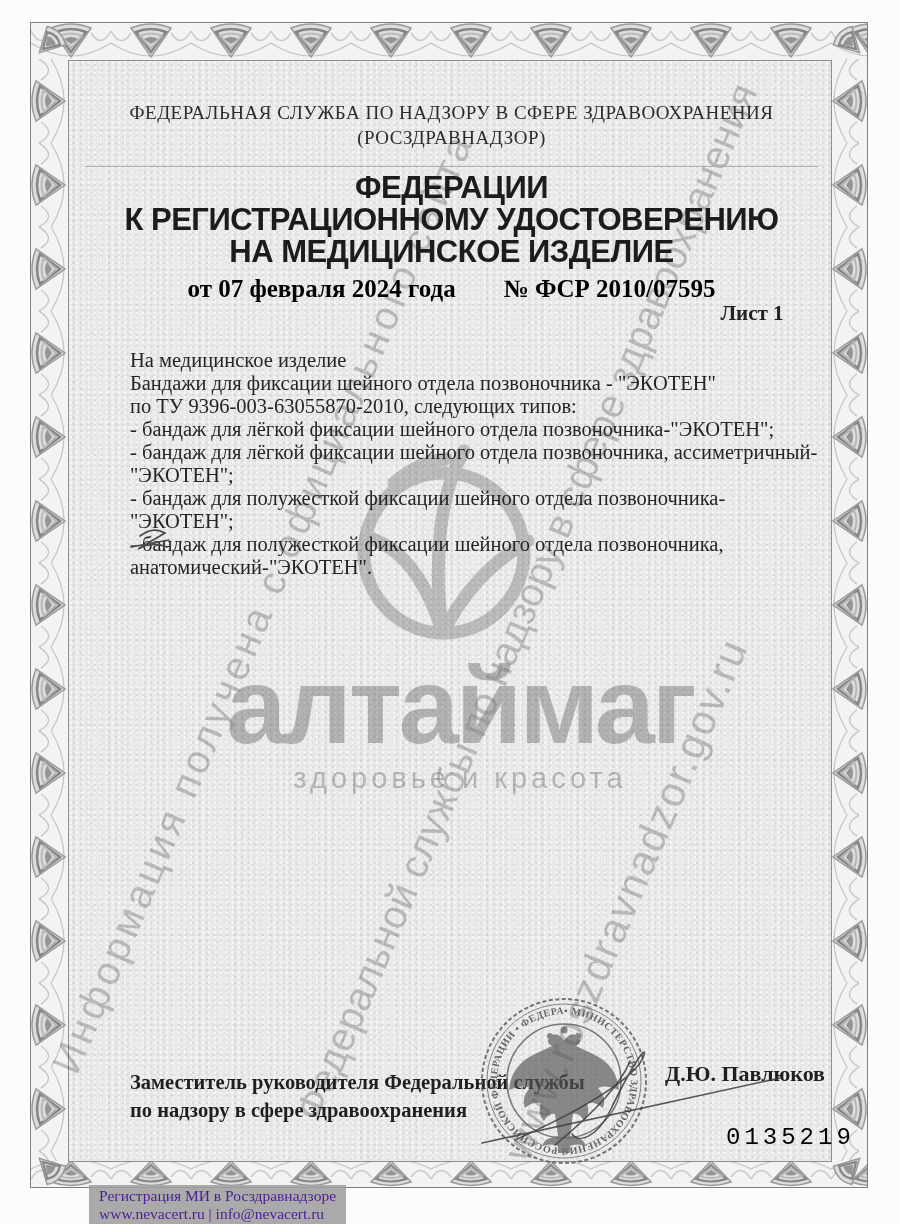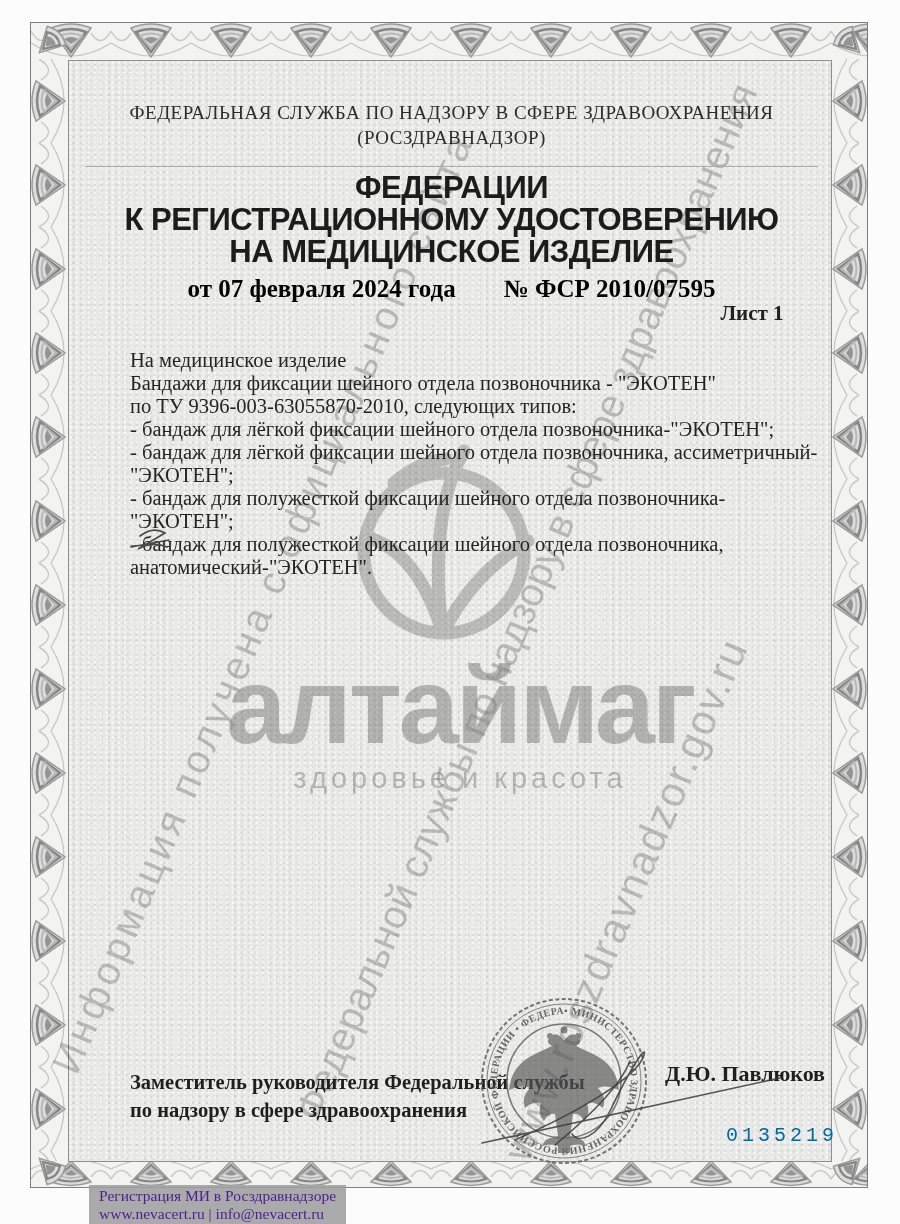--- a/index.html
+++ b/index.html
@@ -76,21 +76,21 @@
   .bodytext{position:absolute;left:130px;top:349px;width:697px;
        font-size:20.5px;line-height:23px;color:#242424;}
   .body-line .bseg{font-weight:normal;}
   .zmark{position:absolute;left:126px;top:524px;}
 
   .sig-title{position:absolute;left:130px;top:1068px;width:480px;font-weight:bold;
        font-size:20.5px;line-height:28px;color:#1f1f1f;}
   .sig-name{position:absolute;left:655px;top:1061px;width:170px;text-align:right;
        font-weight:bold;font-size:22px;color:#1f1f1f;}
   .serial{position:absolute;left:726px;top:1124px;font-family:"Liberation Mono", monospace;
-       font-size:20px;letter-spacing:4px;color:#0369a1;}
+       font-size:24px;letter-spacing:4px;color:#000000;}
   .stamp{position:absolute;left:462px;top:979px;opacity:.85;}
   .scrawl{position:absolute;left:460px;top:1015px;}
 
   
   .badge{
     position:absolute;left:89px;top:1185px;background:rgba(158,158,158,.88);
     color:#4c1d95;font-size:15.5px;line-height:17.5px;padding:2px 10px 3px 10px;
     font-family:"Liberation Serif", serif;
   }
 </style>

